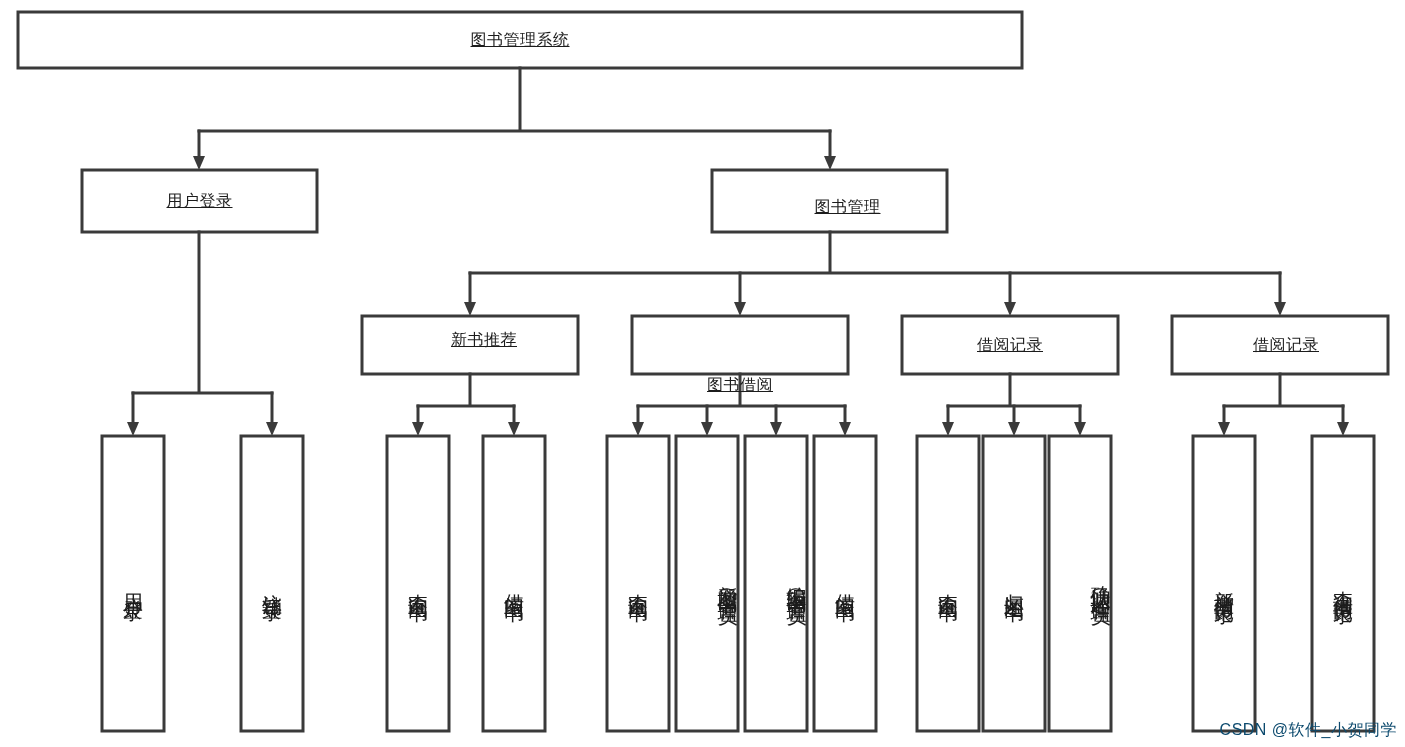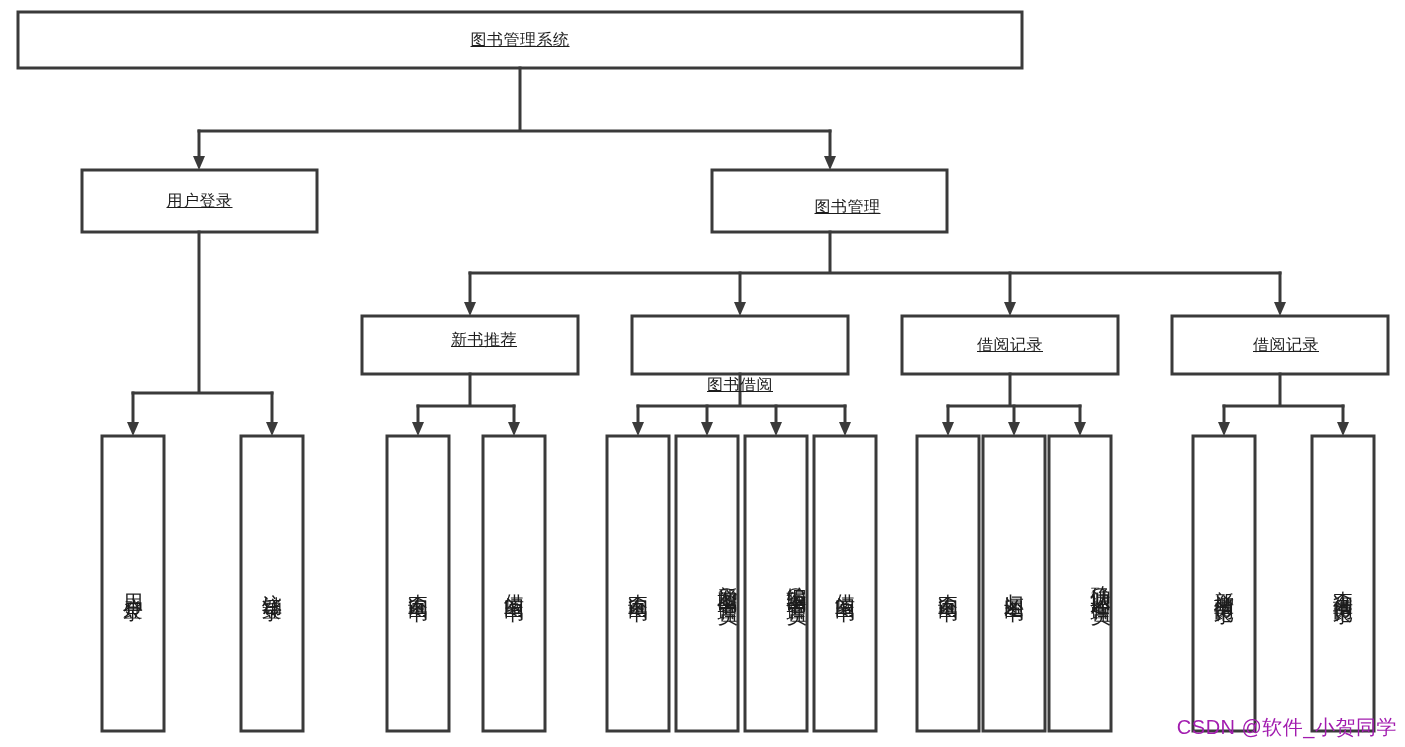--- a/index.html
+++ b/index.html
@@ -60,22 +60,22 @@
     text-orientation: upright;
     font-size: 20px;
     letter-spacing: 3px;
     line-height: 1.05;
     white-space: nowrap;
   }
   .watermark {
     position: absolute;
     right: 8px;
     bottom: 6px;
-    font-size: 20px;
-    color: #a21caf;
+    font-size: 16px;
+    color: #0c4a6e;
     font-family: "Liberation Sans", "DejaVu Sans", sans-serif;
     letter-spacing: 0.5px;
     white-space: nowrap;
   }
 </style>
 </head>
 <body>
 
 <div id="diagram-root">
 

